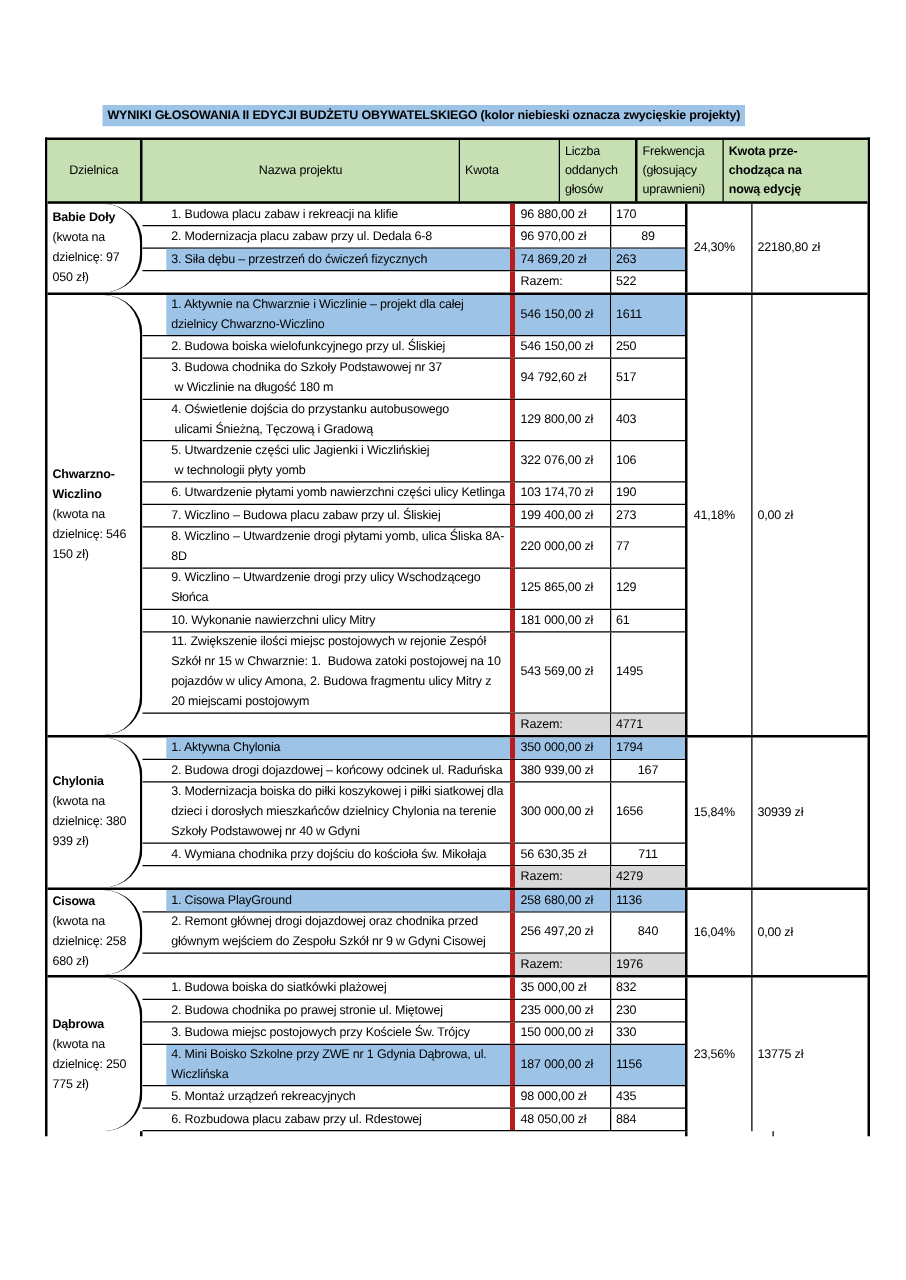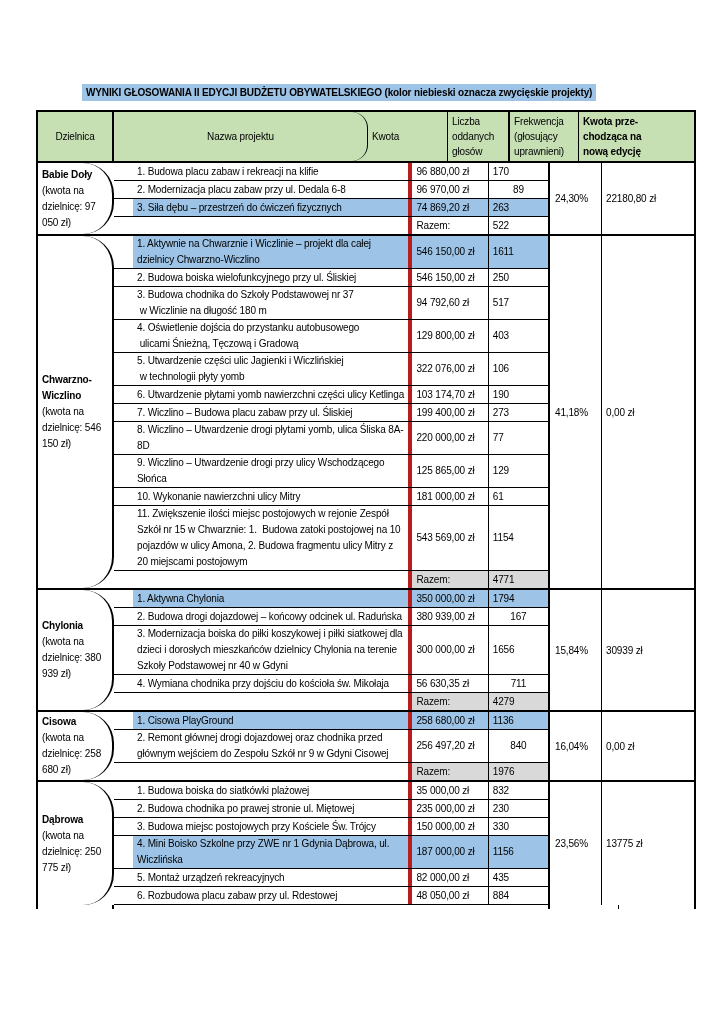--- a/index.html
+++ b/index.html
@@ -14,21 +14,21 @@
     background:var(--c-title,#9DC3E6);
   }
   .tbl{
     position:absolute;left:36px;top:110px;width:660px;
     border:2px solid #000;border-bottom:none;box-sizing:border-box;
   }
   .hrow{display:flex;background:var(--c-header,#C6E0B4);border-bottom:2px solid #000;min-height:46px;}
   .hcell{box-sizing:border-box;padding:2px 4px;line-height:15px;display:flex;flex-direction:column;justify-content:center;}
   .hc{align-items:center;text-align:left;}
   .w-dz{width:76px;border-right:2px solid #000;}
-  .w-nazwa{width:254px;border-right:1px solid #000;border-radius:16px;}
+  .w-nazwa{width:254px;border-right:1px solid #000;}
   .w-kwota{width:80px;border-right:1px solid #000;}
   .w-glosy{width:62px;border-right:2px solid #000;}
   .w-frek{width:69px;border-right:1px solid #000;}
   .w-nowa{width:75px;font-weight:bold;}
   .sec{display:flex;border-bottom:2px solid #000;}
   .sec.clipped{border-bottom:none;}
   .dzcell{width:76px;border-right:2px solid #000;box-sizing:border-box;padding:2px 4px;
     display:flex;flex-direction:column;justify-content:center;line-height:16px;border-radius:31px;}
   .dzname{font-weight:bold;}
   .mid{width:436px;display:flex;flex-direction:column;border-right:2px solid #000;box-sizing:border-box;}
@@ -152,21 +152,21 @@
               <div class="pcell pvotes">129</div>
             </div>
             <div class="prow">
               <div class="pcell pname">10. Wykonanie nawierzchni ulicy Mitry</div>
               <div class="pcell pkwota">181 000,00 zł</div>
               <div class="pcell pvotes">61</div>
             </div>
             <div class="prow">
               <div class="pcell pname">11. Zwiększenie ilości miejsc postojowych w rejonie Zespół Szkół nr 15 w Chwarznie: 1.  Budowa zatoki postojowej na 10 pojazdów w ulicy Amona, 2. Budowa fragmentu ulicy Mitry z 20 miejscami postojowym</div>
               <div class="pcell pkwota">543 569,00 zł</div>
-              <div class="pcell pvotes">1154</div>
+              <div class="pcell pvotes">1495</div>
             </div>
             <div class="prow totrow gray">
               <div class="pcell pname"></div>
               <div class="pcell pkwota">Razem:</div>
               <div class="pcell pvotes">4771</div>
             </div>
           </div>
           <div class="frekcell">41,18%</div>
           <div class="nowacell">0,00 zł</div>
         </div>
@@ -251,21 +251,21 @@
               <div class="pcell pkwota">150 000,00 zł</div>
               <div class="pcell pvotes">330</div>
             </div>
             <div class="prow winner">
               <div class="pcell pname">4. Mini Boisko Szkolne przy ZWE nr 1 Gdynia Dąbrowa, ul. Wiczlińska</div>
               <div class="pcell pkwota">187 000,00 zł</div>
               <div class="pcell pvotes">1156</div>
             </div>
             <div class="prow">
               <div class="pcell pname">5. Montaż urządzeń rekreacyjnych</div>
-              <div class="pcell pkwota">82 000,00 zł</div>
+              <div class="pcell pkwota">98 000,00 zł</div>
               <div class="pcell pvotes">435</div>
             </div>
             <div class="prow">
               <div class="pcell pname">6. Rozbudowa placu zabaw przy ul. Rdestowej</div>
               <div class="pcell pkwota">48 050,00 zł</div>
               <div class="pcell pvotes">884</div>
             </div>
           </div>
           <div class="frekcell">23,56%</div>
           <div class="nowacell">13775 zł</div>

